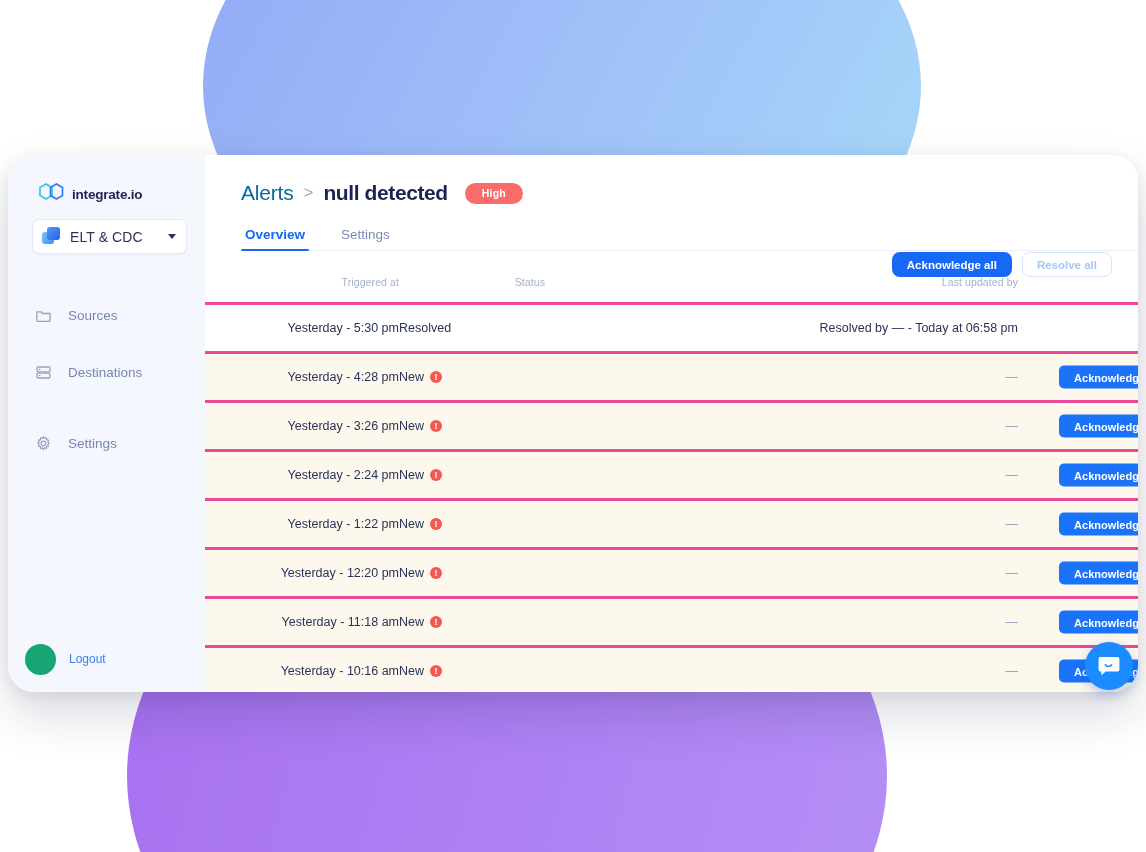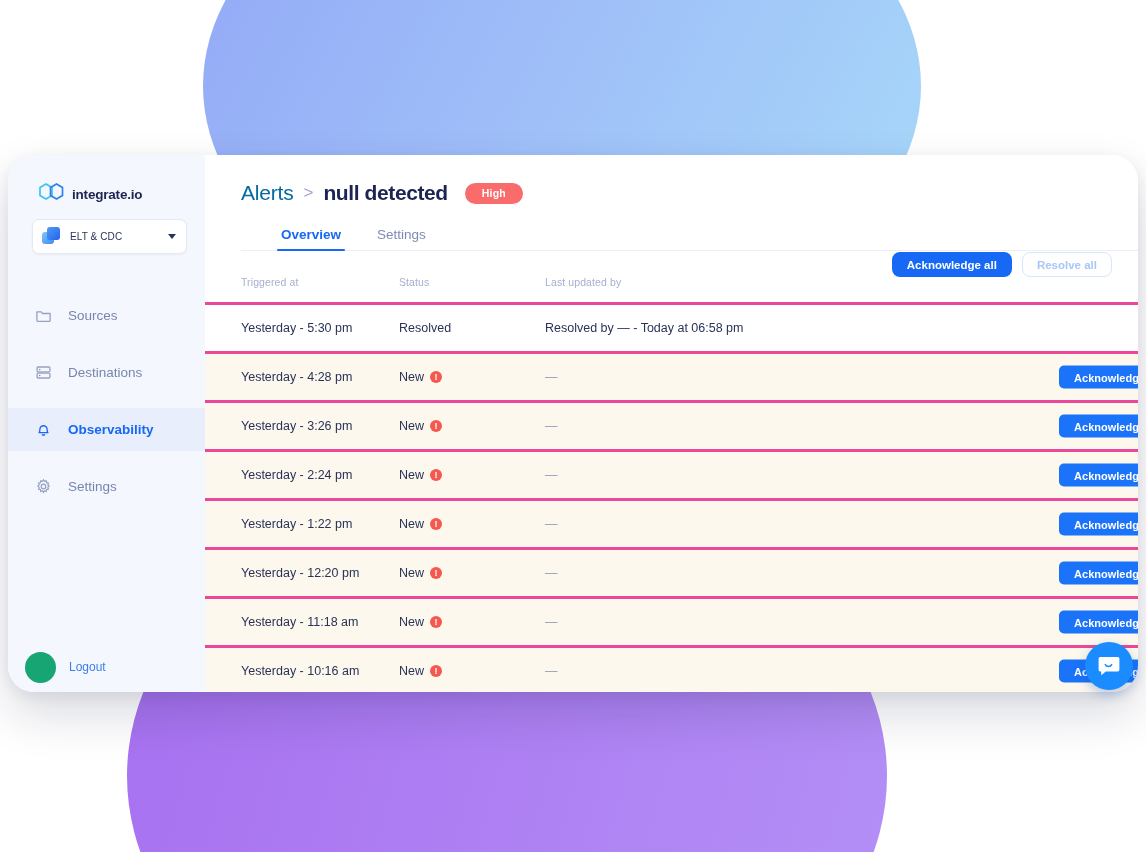--- a/index.html
+++ b/index.html
@@ -102,21 +102,21 @@
     position: absolute; left: 0; top: 5px;
     width: 12px; height: 12px; border-radius: 3px;
     background: linear-gradient(135deg, #7FC4FA 0%, #3E8BF5 100%);
   }
   .project-icon .sq2 {
     position: absolute; left: 5px; top: 0;
     width: 13px; height: 13px; border-radius: 3px;
     background: linear-gradient(135deg, #4E9BF8 0%, #2563EB 100%);
   }
   .project-label {
-    font-size: 10px;
+    font-size: 14px;
     color: #2A3258;
     letter-spacing: 0.1px;
     flex: 1;
   }
   .caret {
     width: 0; height: 0;
     border-left: 4.5px solid transparent;
     border-right: 4.5px solid transparent;
     border-top: 5.5px solid #2A3258;
   }
@@ -146,21 +146,21 @@
   .nav-item.active svg { stroke: #1668F5; }
   .nav-item svg { stroke: #96A2C4; }
 
   .nav-gap-1 { height: 14px; }
   .nav-gap-2 { height: 14px; }
   .nav-gap-3 { height: 14px; }
   .nav-gap-4 { height: 14px; }
 
   .sidebar-footer {
     position: absolute;
-    left: 0; bottom: 0;
+    left: 0; bottom: 8px;
     width: 197px;
     height: 50px;
     display: flex;
     align-items: center;
     padding-left: 17px;
     gap: 13px;
   }
   .avatar {
     width: 31px; height: 31px;
     border-radius: 50%;
@@ -233,21 +233,20 @@
   .tab {
     font-size: 13.5px;
     color: #7D8BB4;
     padding: 0 4px 9px;
     cursor: pointer;
     position: relative;
   }
   .tab.active {
     color: #1668F5;
     font-weight: bold;
-    margin-left: 36px;
   }
   .tab.active::after {
     content: "";
     position: absolute;
     left: 0; bottom: 0;
     width: 100%;
     height: 2.5px;
     background: #1668F5;
     border-radius: 2px;
     z-index: 2;
@@ -280,20 +279,21 @@
   .btn-ghost {
     background: #ffffff;
     color: #A8C6F8;
     border-color: #D8E6FB;
   }
 
   
   #alerts-table {
     margin-top: 25px;
     width: 100%;
+    text-align: right;
   }
   .thead {
     display: flex;
     padding: 0 0 0 36px;
     height: 26px;
     align-items: flex-start;
   }
   .th {
     font-size: 10.5px;
     color: #A6B0CE;
@@ -424,29 +424,20 @@
               <rect x="2.2" y="3.2" width="13.6" height="5.1" rx="1.1"></rect>
               <rect x="2.2" y="9.7" width="13.6" height="5.1" rx="1.1"></rect>
               <circle cx="5" cy="5.75" r="0.75" fill="currentColor" stroke="none"></circle>
               <circle cx="5" cy="12.25" r="0.75" fill="currentColor" stroke="none"></circle>
             </svg>
           </span>
           <span>Destinations</span>
         </div>
         <div class="nav-gap-3"></div>
 
-        <div class="nav-item active">
-          <span class="nav-ico">
-            <svg width="17" height="17" viewBox="0 0 18 18" fill="none" stroke-width="1.4" stroke-linejoin="round">
-              <path d="M4.3 12.4 c0.9-0.9 0.9-2.1 0.9-3.6 0-2.1 1.7-3.8 3.8-3.8 s3.8 1.7 3.8 3.8 c0 1.5 0 2.7 0.9 3.6 Z"></path>
-              <path d="M7.6 14.1 a1.5 1.5 0 0 0 2.8 0"></path>
-            </svg>
-          </span>
-          <span>Observability</span>
-        </div>
         <div class="nav-gap-4"></div>
 
         <div class="nav-item">
           <span class="nav-ico">
             <svg width="17" height="17" viewBox="0 0 18 18" fill="none" stroke-width="1.3">
               <circle cx="9" cy="9" r="2.4"></circle>
               <path d="M9 1.9 l1 1.6 1.9-0.5 0.4 1.9 1.9 0.5 -0.6 1.9 1.4 1.3 -1.4 1.3 0.6 1.9 -1.9 0.5 -0.4 1.9 -1.9-0.5 -1 1.6 -1-1.6 -1.9 0.5 -0.4-1.9 -1.9-0.5 0.6-1.9 -1.4-1.3 1.4-1.3 -0.6-1.9 1.9-0.5 0.4-1.9 1.9 0.5 Z"></path>
             </svg>
           </span>
           <span>Settings</span>

